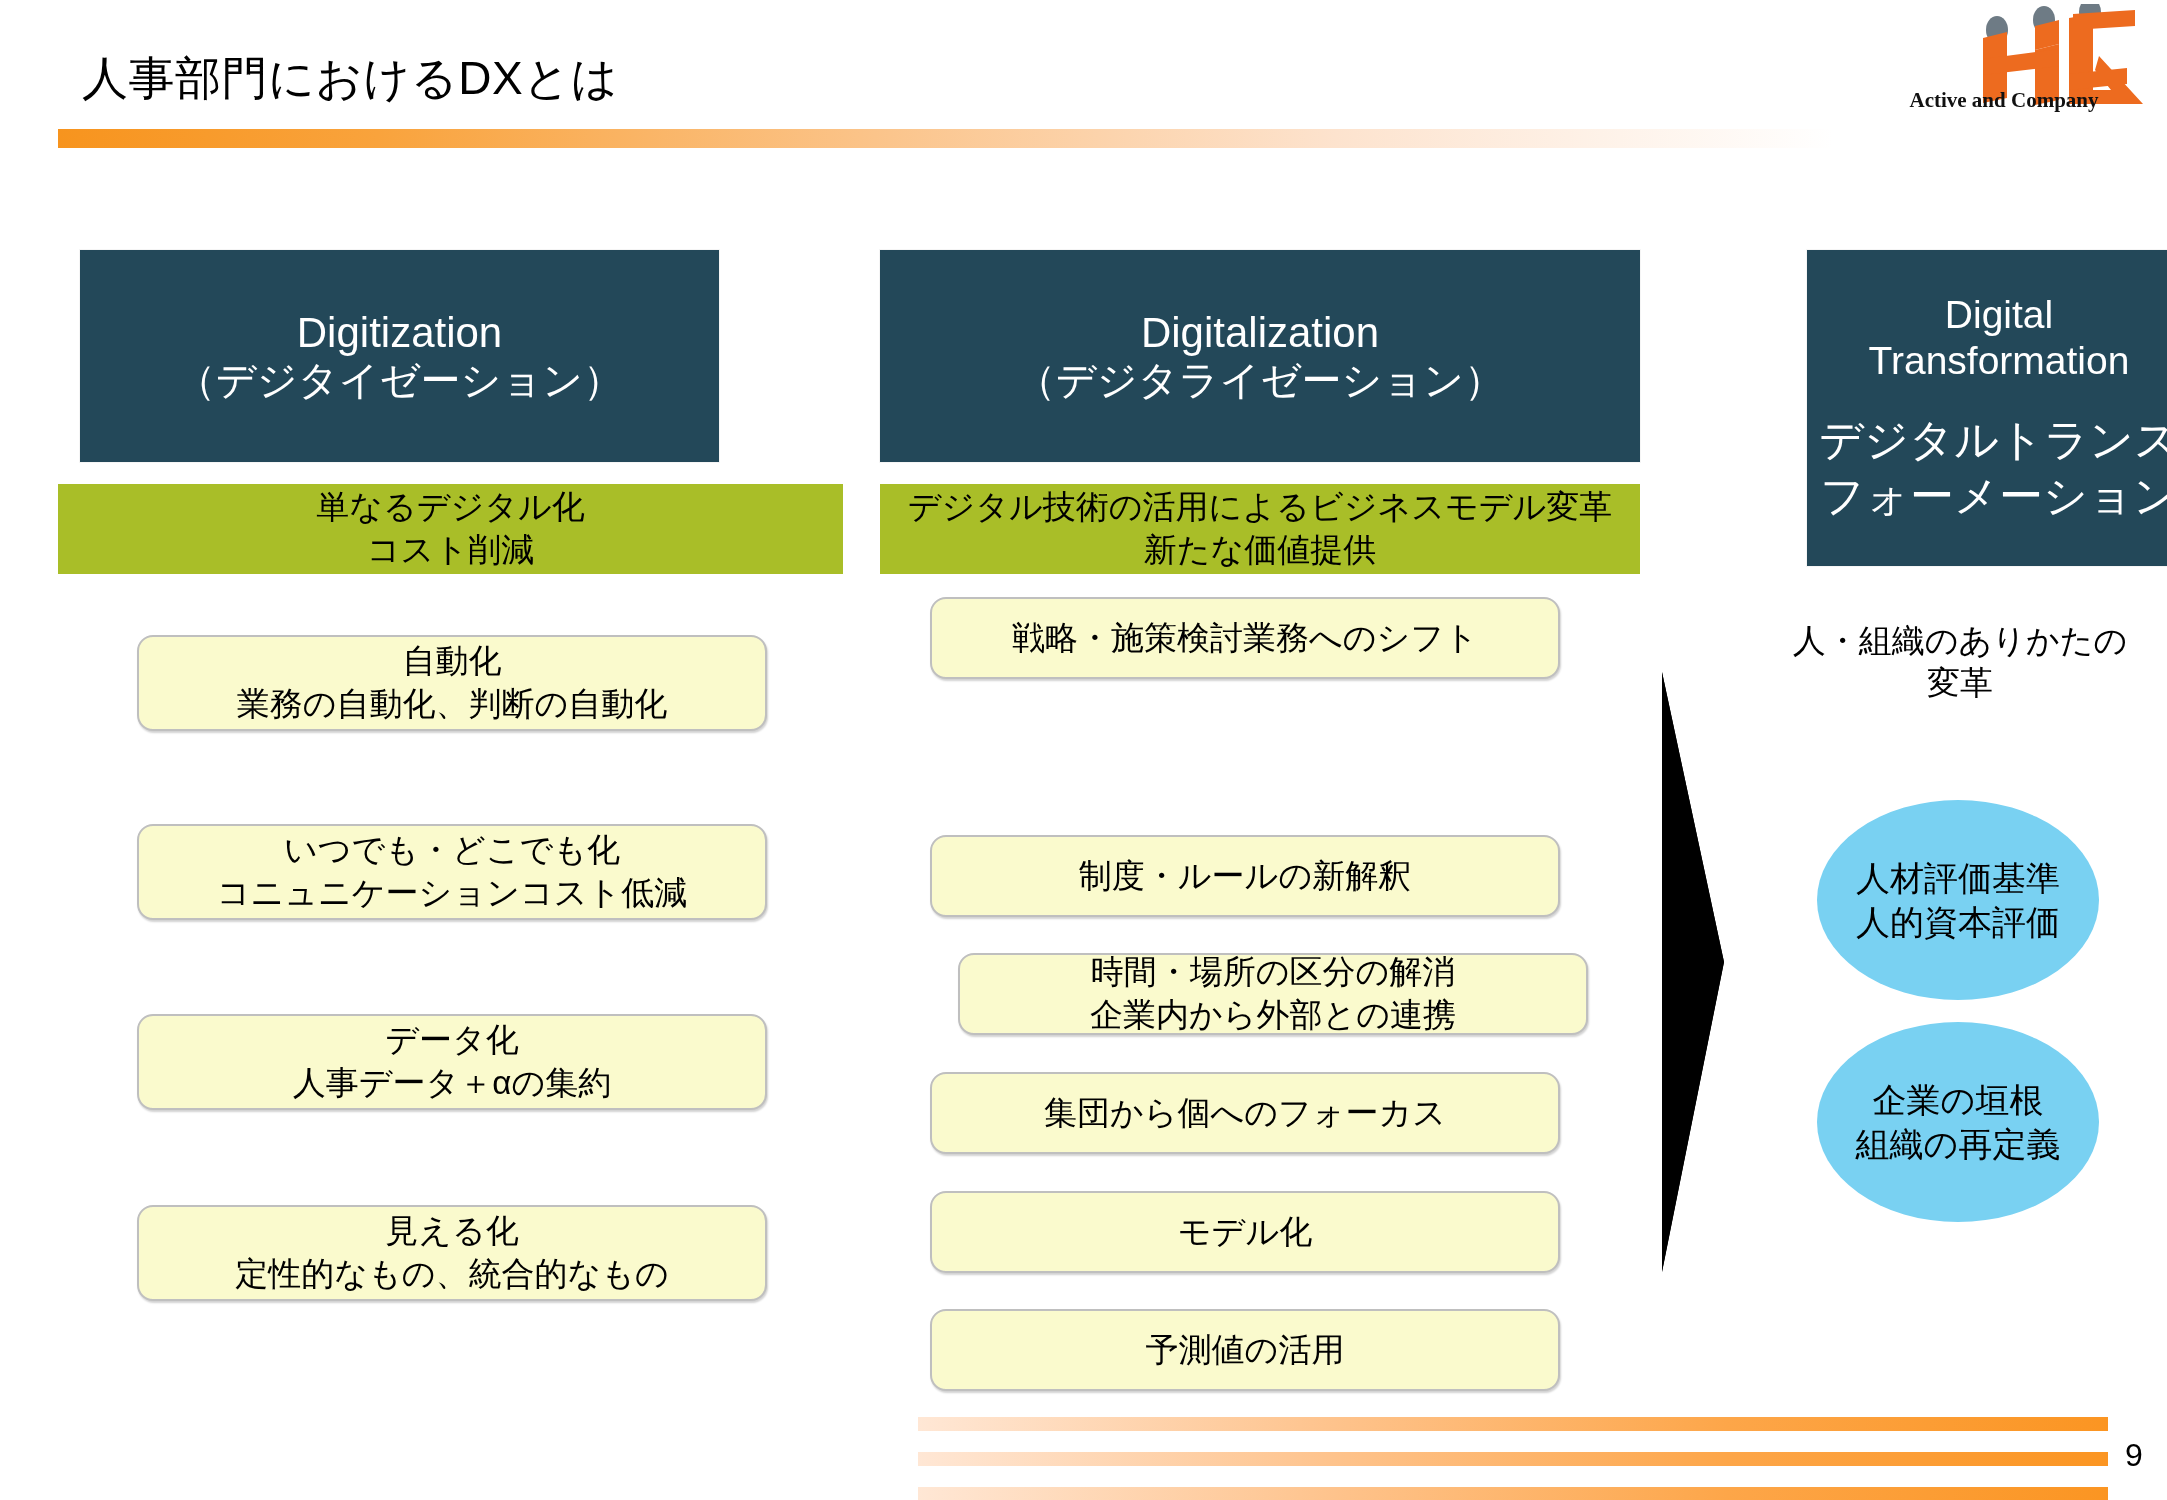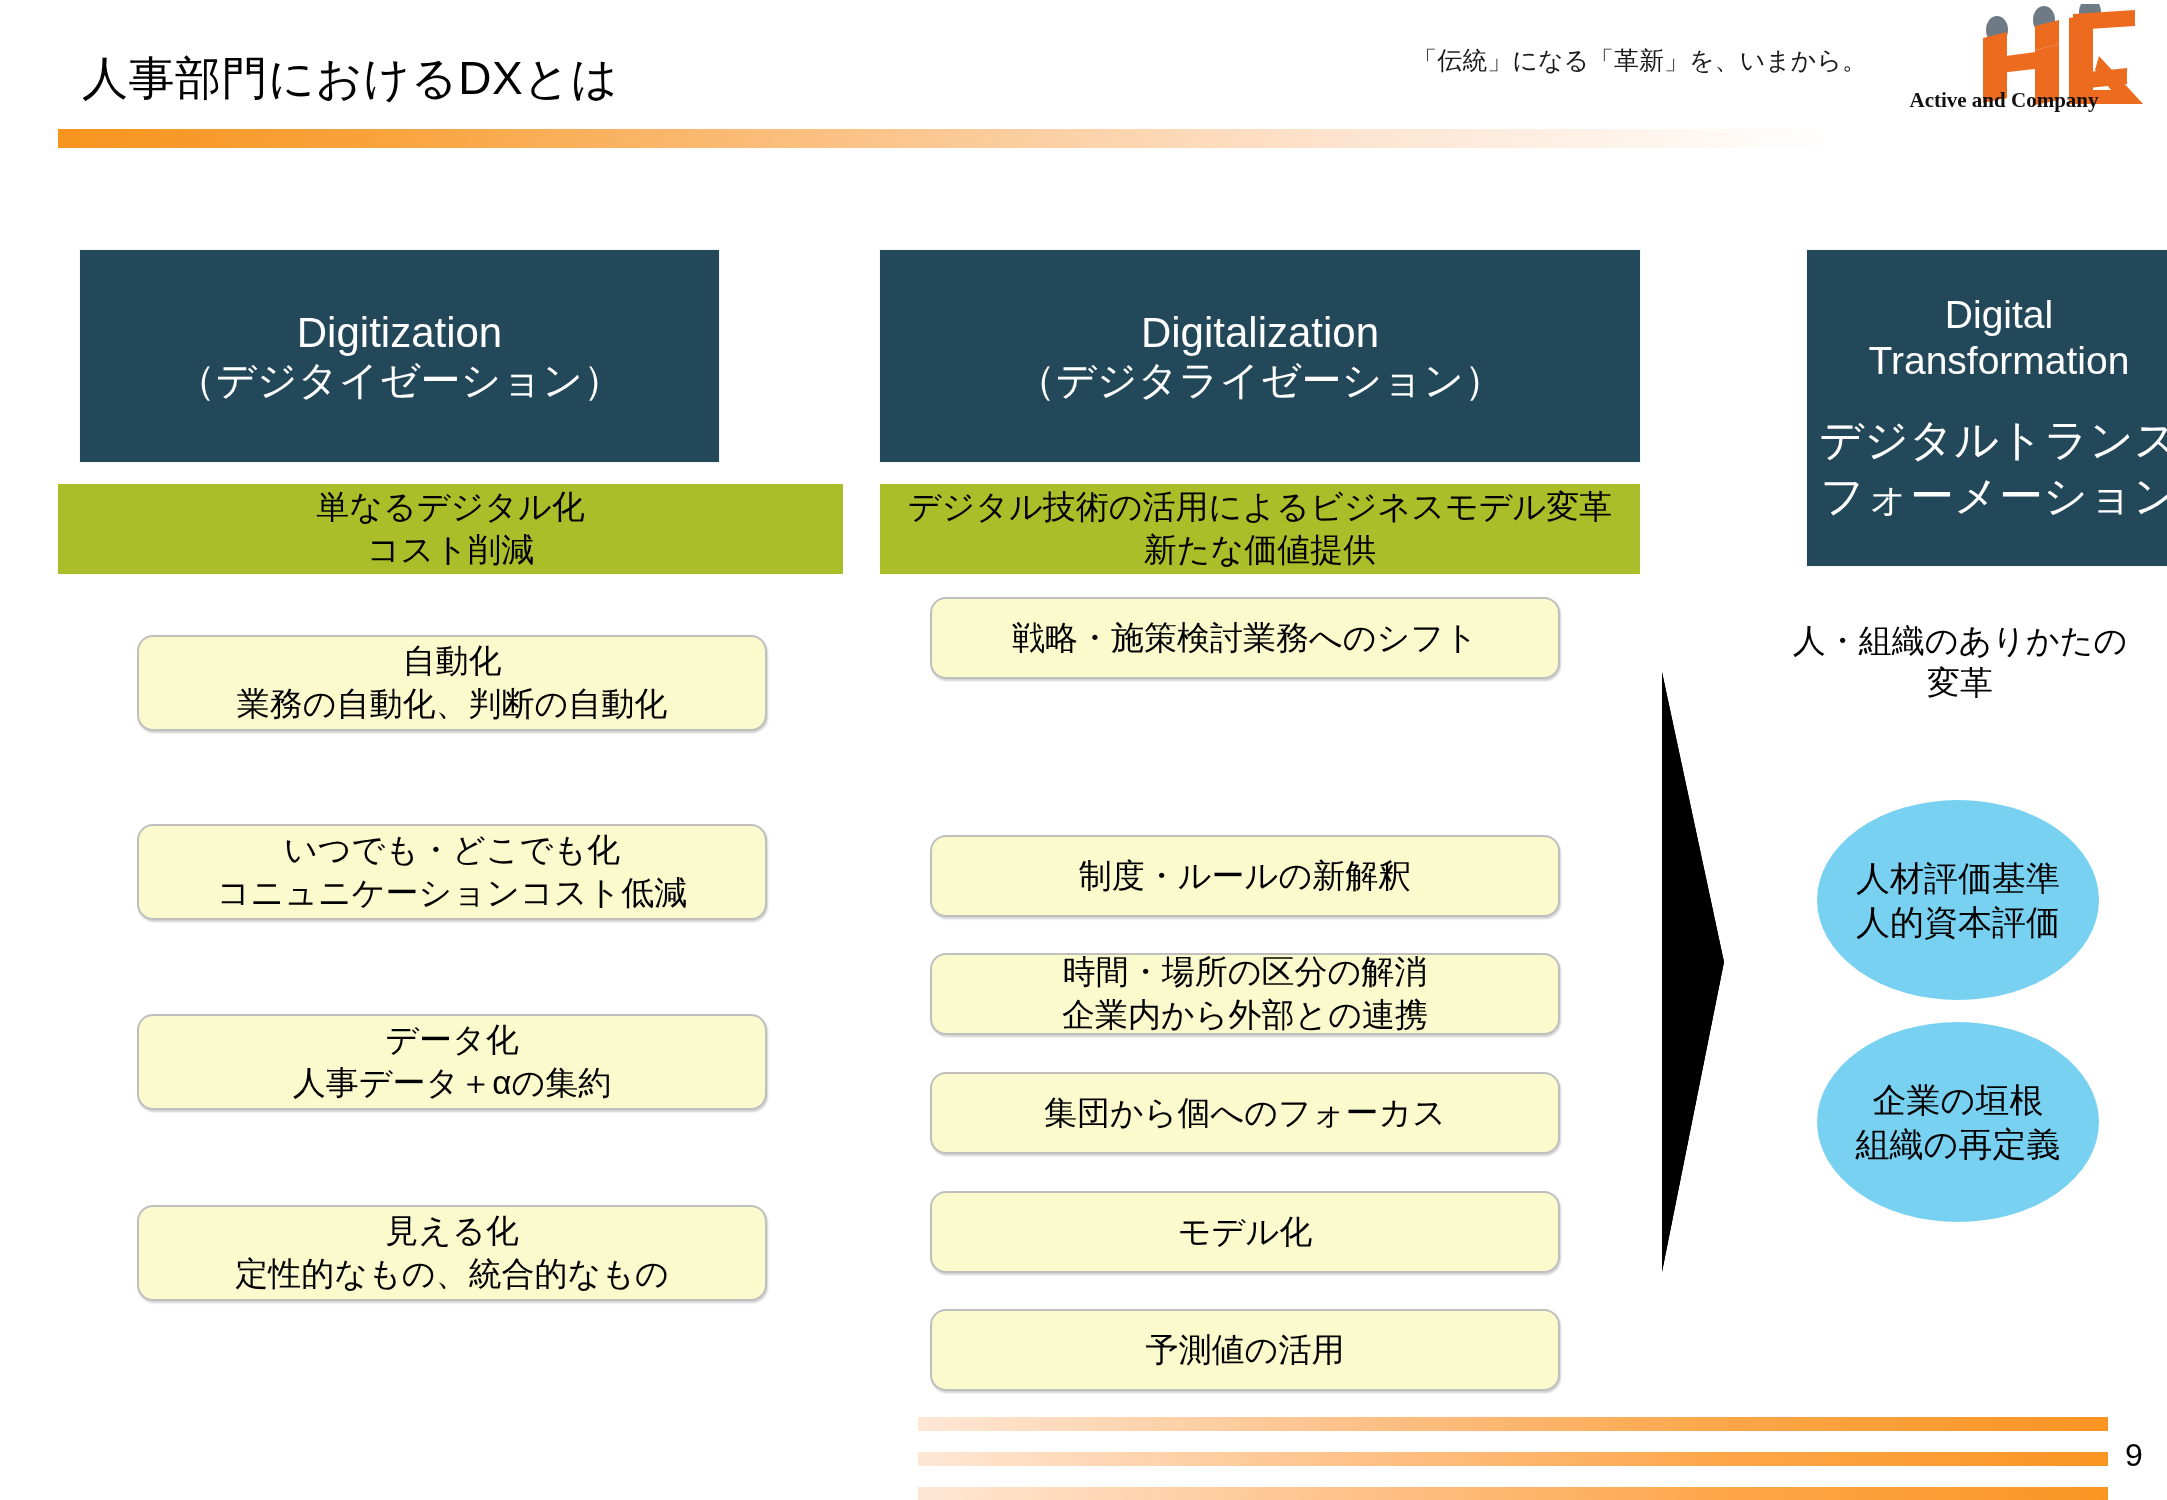--- a/index.html
+++ b/index.html
@@ -84,21 +84,21 @@
   .ycard.mid   { left: 930px; width: 630px; }
 
   #yl1 { top: 635px;  height: 96px; }
   #yl2 { top: 824px;  height: 96px; }
   #yl3 { top: 1014px; height: 96px; }
   #yl4 { top: 1205px; height: 96px; }
 
   #ym1 { top: 597px;  height: 82px; }
   #ym2 { top: 716px;  height: 82px; }
   #ym3 { top: 835px;  height: 82px; }
-  #ym4 { top: 953px;  height: 82px; }
+  #ym4 { top: 953px;  height: 82px; margin-left: 28px; }
   #ym5 { top: 1072px; height: 82px; }
   #ym6 { top: 1191px; height: 82px; }
   #ym7 { top: 1309px; height: 82px; }
 
   
   .right-caption {
     position: absolute; left: 1780px; top: 620px; width: 360px;
     text-align: center; font-size: 33px; color: #000; line-height: 1.28;
   }
   .arrow-svg { position: absolute; left: 1648px; top: 672px; width: 90px; height: 600px; }
@@ -133,21 +133,20 @@
     font-size: 32px; color: #000;
   }
 </style>
 </head>
 <body>
 
 <div id="slide">
 
   <div class="slide-title">人事部門におけるDXとは</div>
   <div class="title-rule"></div>
-  <div class="tagline">「伝統」になる「革新」を、いまから。</div>
 
   <div class="logo-wrap">
     <svg viewBox="0 0 290 108" width="290" height="108" aria-hidden="true">
       <ellipse cx="138" cy="26" rx="11" ry="14" fill="#6E7B85"></ellipse>
       <ellipse cx="185" cy="16" rx="11" ry="14" fill="#6E7B85"></ellipse>
       <ellipse cx="231" cy="8" rx="11" ry="14" fill="#6E7B85"></ellipse>
       <g fill="#ED6B1F">
         <polygon points="124,34 148,28 148,94 124,99"></polygon>
         <polygon points="176,46 200,40 200,96 176,101"></polygon>
         <polygon points="124,55 200,45 200,62 124,71"></polygon>

